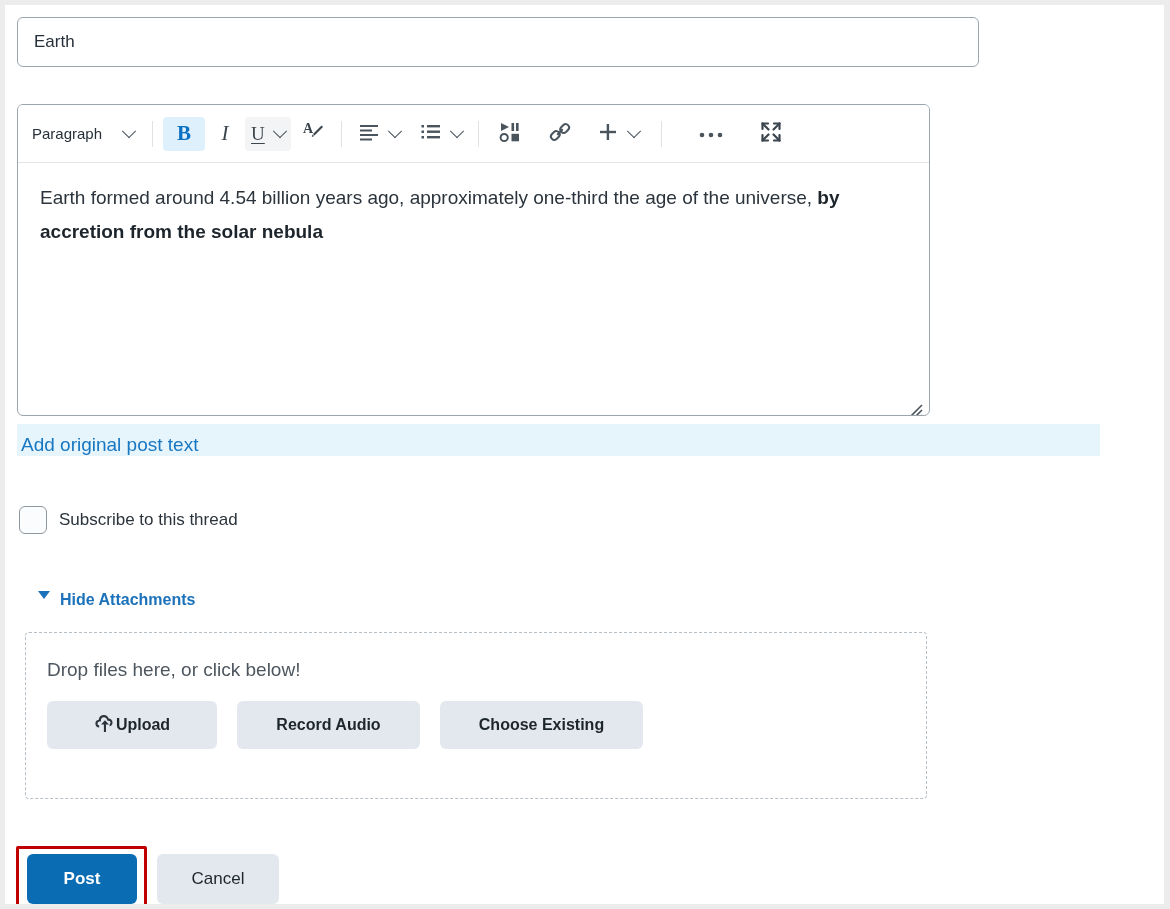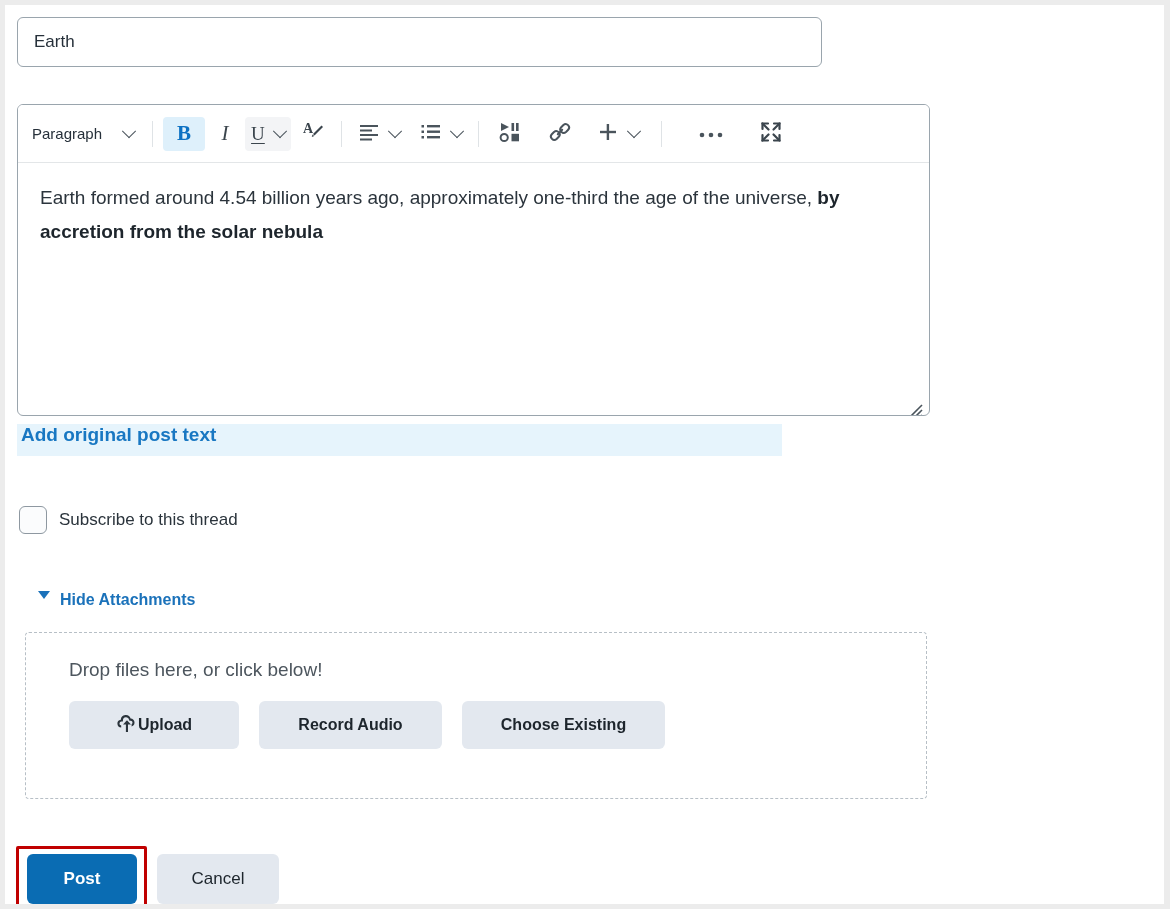--- a/index.html
+++ b/index.html
@@ -27,21 +27,21 @@
     position: absolute;
     left: 0; top: 0;
     width: 1159px; height: 899px;
     background: #ffffff;
   }
 
   
   .title-field {
     position: absolute;
     left: 12px; top: 12px;
-    width: 805px; height: 50px;
+    width: 962px; height: 50px;
     border: 1px solid #9aa5ad;
     border-radius: 6px;
     background: #ffffff;
     font-family: "Liberation Sans", sans-serif;
     font-size: 17px;
     color: #26303a;
     padding: 0 16px;
     outline: none;
   }
 
@@ -144,25 +144,24 @@
     position: absolute;
     right: 6px; bottom: 6px;
     width: 16px; height: 16px;
     cursor: nwse-resize;
   }
 
   
   .orig-banner {
     position: absolute;
     left: 12px; top: 419px;
-    width: 765px; height: 32px;
+    width: 1083px; height: 32px;
     background: #e6f4fc;
     display: flex;
-    align-items: flex-start;
-    font-weight: bold;
+    align-items: flex-end;
   }
   .orig-link {
     font-size: 19px;
     color: #1877c2;
     cursor: pointer;
     padding-left: 4px;
   }
 
   
   .subscribe-row {
@@ -210,21 +209,21 @@
   }
 
   
   .dropzone {
     position: absolute;
     left: 20px; top: 627px;
     width: 902px; height: 167px;
     border: 1.5px dashed #b7bfc6;
     border-radius: 4px;
     background: #ffffff;
-    padding: 26px 0 0 43px;
+    padding: 26px 0 0 21px;
   }
   .drop-text {
     font-size: 19px;
     color: #4d565e;
     margin-bottom: 20px;
   }
   .drop-btns { display: flex; gap: 20px; }
   .chip-btn {
     display: flex;
     align-items: center;

